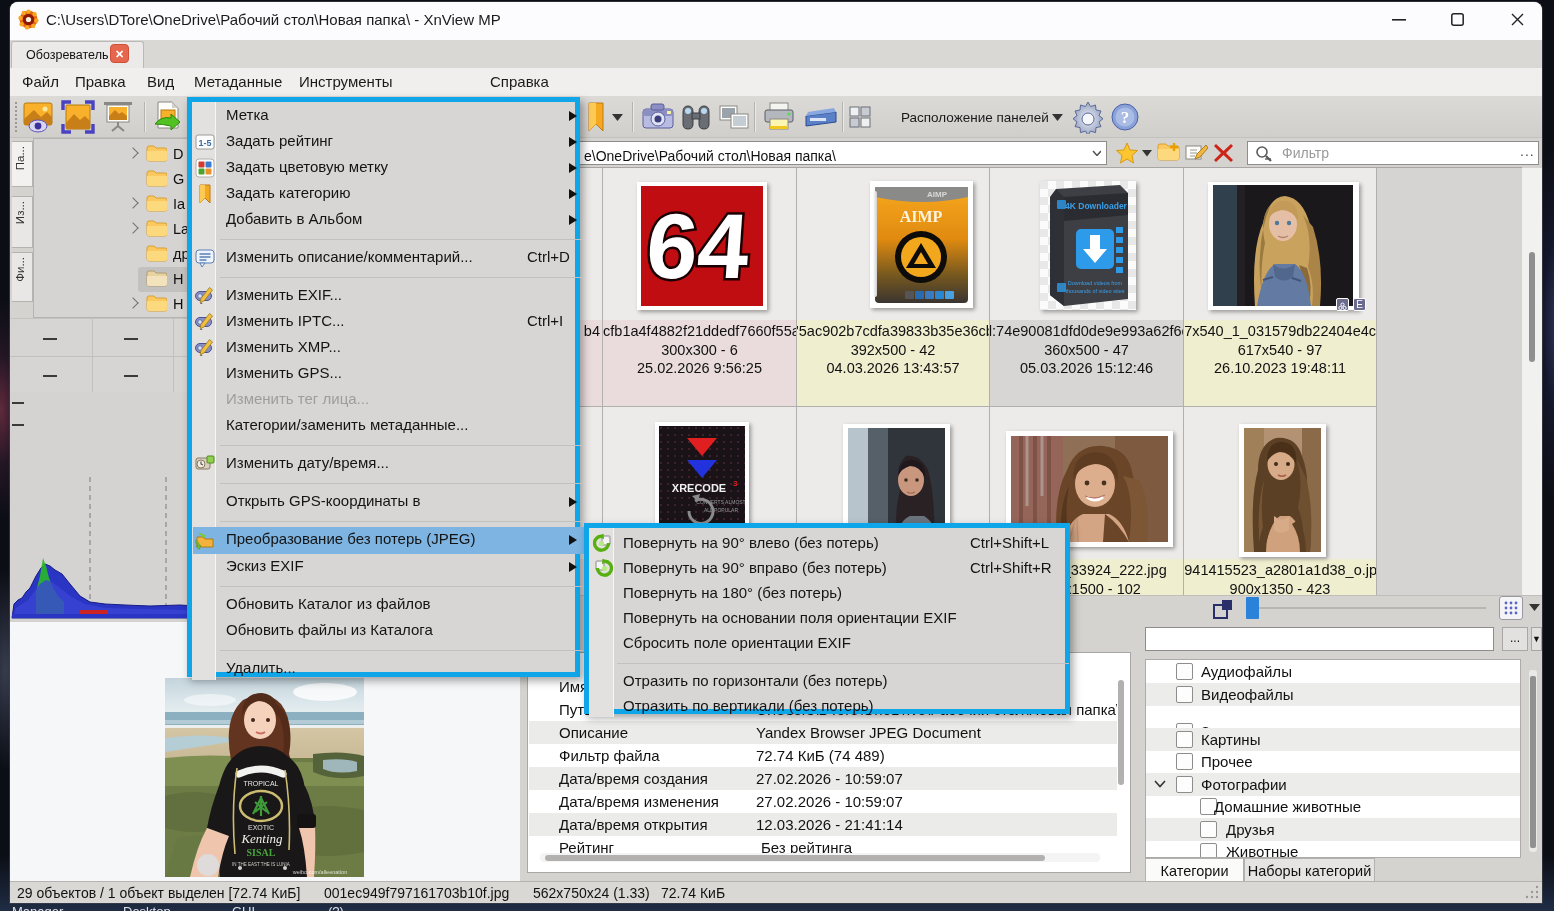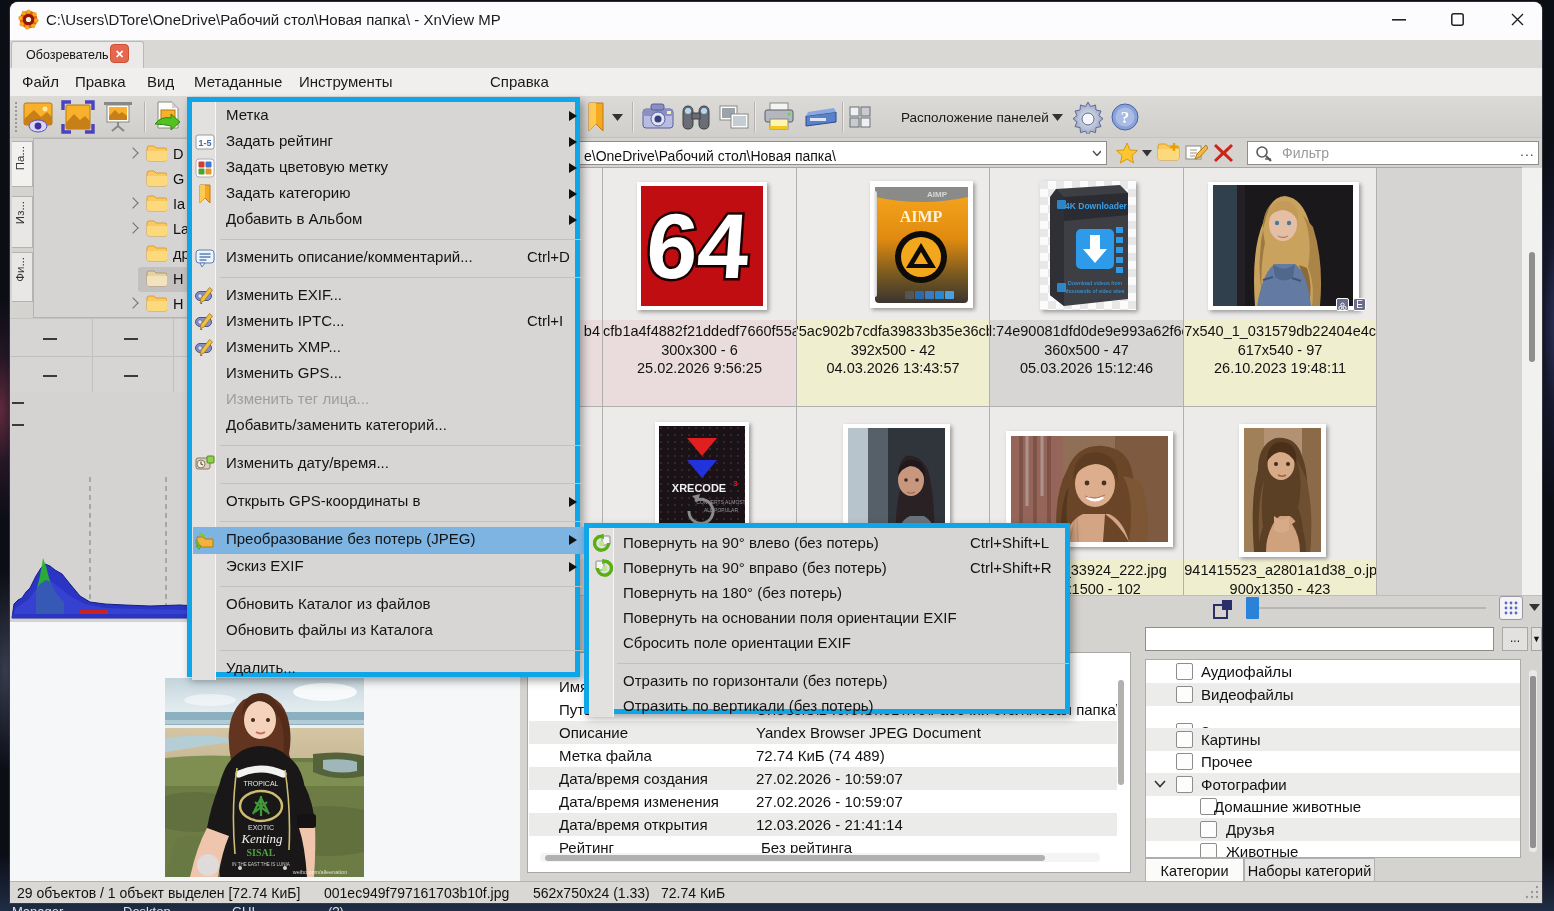--- a/index.html
+++ b/index.html
@@ -648,21 +648,21 @@
       </div>
     <div class="irow" style="top:45px;">
         <span class="k">Путь</span>
         <span class="v">C:\Users\DTore\OneDrive\Рабочий стол\Новая папка\001ec</span>
       </div>
     <div class="irow" style="top:68px; background:#ebebea;">
         <span class="k">Описание</span>
         <span class="v">Yandex Browser JPEG Document</span>
       </div>
     <div class="irow" style="top:91px;">
-        <span class="k">Метка файла</span>
+        <span class="k">Фильтр файла</span>
         <span class="v">72.74 КиБ (74 489)</span>
       </div>
     <div class="irow" style="top:114px; background:#ebebea;">
         <span class="k">Дата/время создания</span>
         <span class="v">27.02.2026 - 10:59:07</span>
       </div>
     <div class="irow" style="top:137px;">
         <span class="k">Дата/время изменения</span>
         <span class="v">27.02.2026 - 10:59:07</span>
       </div>
@@ -824,21 +824,21 @@
         </svg>
         <span class="lbl">Изменить XMP...</span>
       </div>
     <div class="mi" style="top:259px;">
         <span class="lbl">Изменить GPS...</span>
       </div>
     <div class="mi" style="top:285px;">
         <span class="lbl" style="color:#9d9d9d;">Изменить тег лица...</span>
       </div>
     <div class="mi" style="top:311px;">
-        <span class="lbl">Добавить/заменить категорий...</span>
+        <span class="lbl">Категории/заменить метаданные...</span>
       </div>
     <div class="msep" style="top:343px;"></div>
     <div class="mi" style="top:349px;">
         <svg class="micon" viewBox="0 0 20 20">
           <rect x="1" y="4" width="14" height="11" rx="2" fill="#d9cfc0" stroke="#8a7a60"></rect>
           <circle cx="6" cy="10" r="4" fill="#f3ede0" stroke="#8a7a60"></circle>
           <path d="M6 7.5 v2.5 l2 1" stroke="#555" stroke-width="1.2" fill="none"></path>
           <rect x="12" y="2" width="7" height="7" rx="1" fill="#8fd14f" stroke="#4e8a1e"></rect>
         </svg>
         <span class="lbl">Изменить дату/время...</span>

